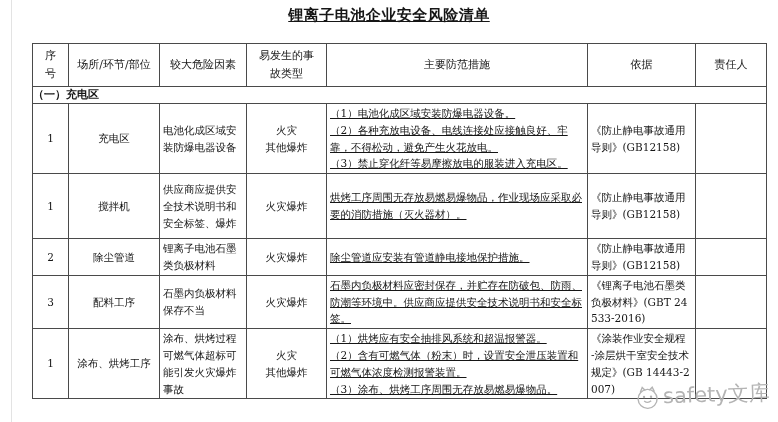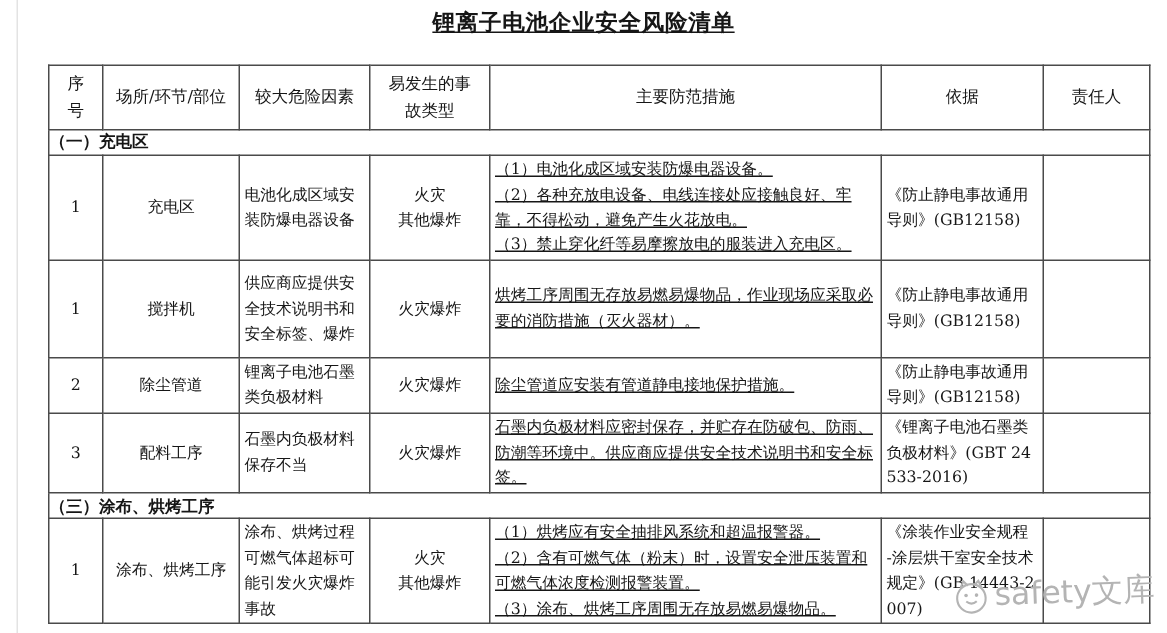--- a/index.html
+++ b/index.html
@@ -130,23 +130,20 @@
       </tr>
       <tr style="height: 52px;">
         <td class="cell-no">3</td>
         <td class="cell-place">配料工序</td>
         <td class="cell-hazard">石墨内负极材料保存不当</td>
         <td class="cell-accident">火灾爆炸</td>
         <td class="cell-measures">石墨内负极材料应密封保存，并贮存在防破包、防雨、防潮等环境中。供应商应提供安全技术说明书和安全标签。</td>
         <td class="cell-basis">《锂离子电池石墨类负极材料》(GBT 24533-2016)</td>
         <td class="cell-responsible"></td>
       </tr>
-      <tr class="section-row">
-        <td colspan="7">（三）涂布、烘烤工序</td>
-      </tr>
       <tr style="height: 62px;">
         <td class="cell-no">1</td>
         <td class="cell-place">涂布、烘烤工序</td>
         <td class="cell-hazard">涂布、烘烤过程可燃气体超标可能引发火灾爆炸事故</td>
         <td class="cell-accident">火灾
 其他爆炸</td>
         <td class="cell-measures">（1）烘烤应有安全抽排风系统和超温报警器。
 （2）含有可燃气体（粉末）时，设置安全泄压装置和可燃气体浓度检测报警装置。
 （3）涂布、烘烤工序周围无存放易燃易爆物品。</td>
         <td class="cell-basis">《涂装作业安全规程 -涂层烘干室安全技术规定》(GB 14443-2007)</td>

